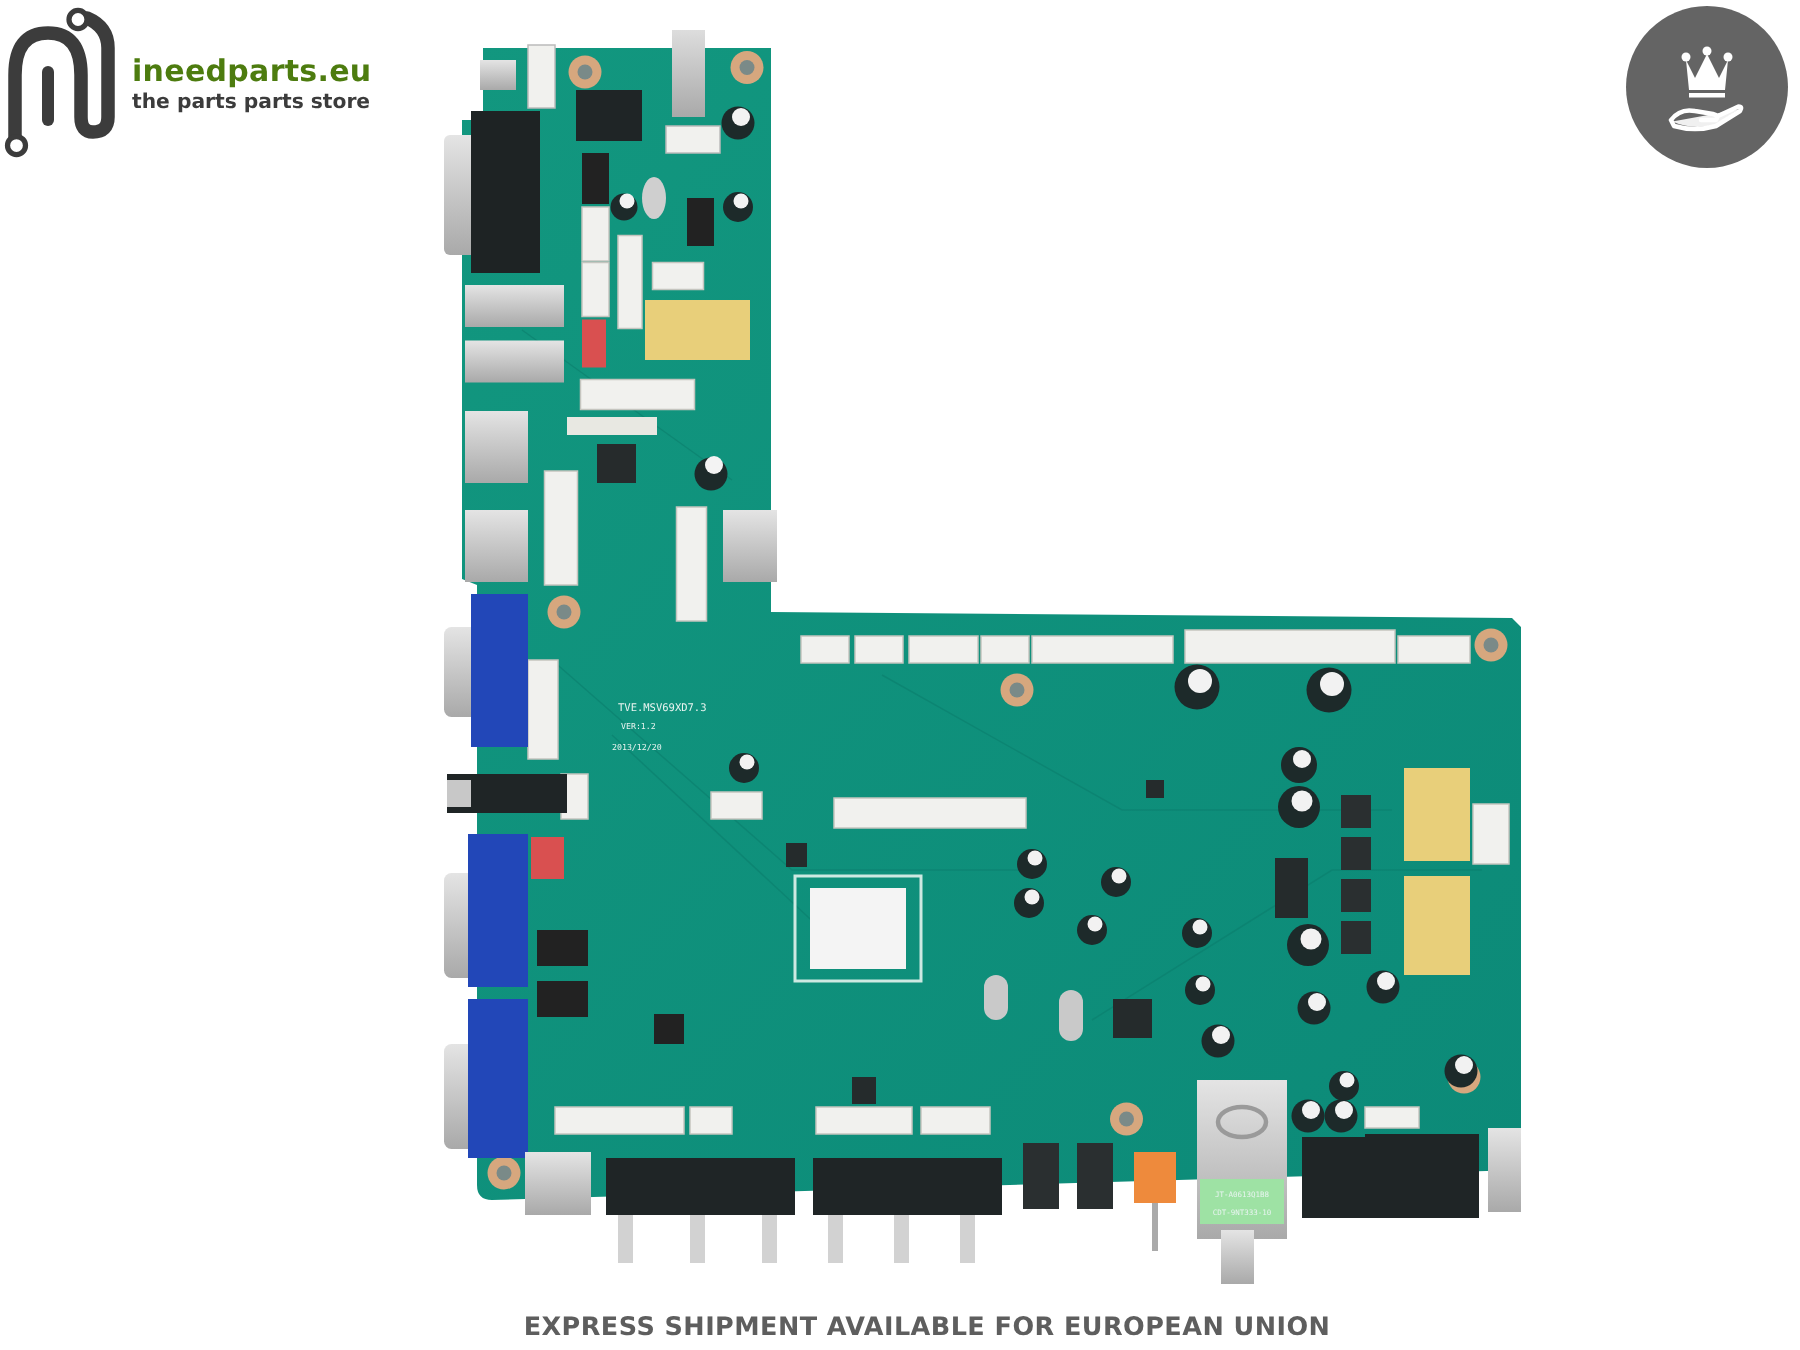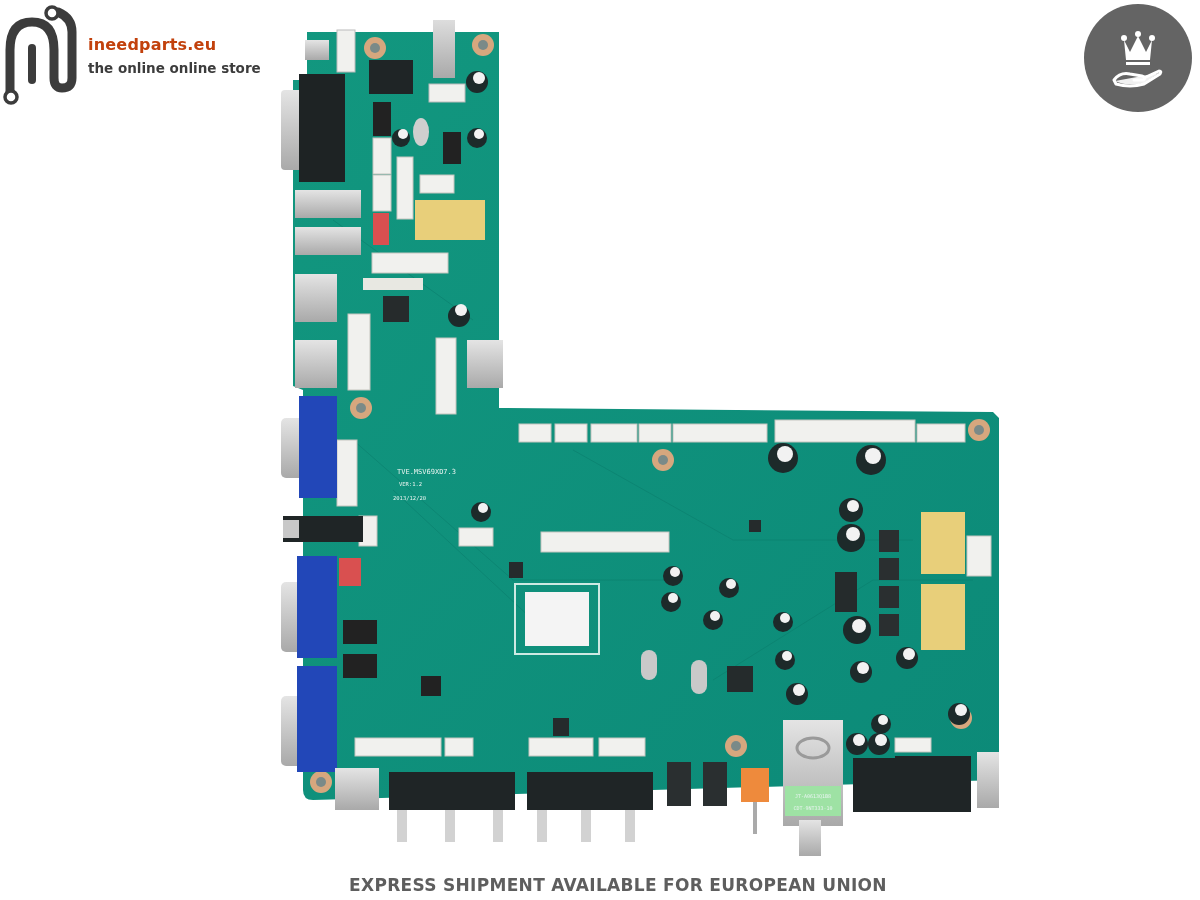--- a/index.html
+++ b/index.html
@@ -2,51 +2,51 @@
 <html><head>
 <meta charset="utf-8">
 <style>
   * { box-sizing: border-box; margin: 0; padding: 0; }
   html, body { width: 1200px; height: 900px; background: #ffffff; overflow: hidden; }
   body { position: relative; font-family: "DejaVu Sans", sans-serif; }
 
   
   .logo { position: absolute; left: 0; top: 0; width: 280px; height: 110px; }
   .logo svg { position: absolute; left: 0; top: 0; }
-  .logo-name { position: absolute; left: 88px; top: 35px; font-family: "DejaVu Sans", sans-serif; font-weight: bold; font-size: 16px; color: #c2410c; letter-spacing: 0.2px; }
+  .logo-name { position: absolute; left: 88px; top: 35px; font-family: "DejaVu Sans", sans-serif; font-weight: bold; font-size: 20px; color: #4d7c0f; letter-spacing: 0.2px; }
   .logo-tag { position: absolute; left: 88px; top: 60px; font-family: "DejaVu Sans", sans-serif; font-weight: bold; font-size: 13.5px; color: #3c3c3c; }
 
   
   .badge { position: absolute; left: 1084px; top: 4px; width: 108px; height: 108px; border-radius: 50%; background: #646464; }
   .badge svg { position: absolute; left: 0; top: 0; }
 
   
   .banner { position: absolute; left: 0; width: 1200px; top: 875px; text-align: center; font-family: "DejaVu Sans", sans-serif; font-weight: bold; font-size: 17px; color: #5e5e5e; letter-spacing: 0.3px; padding-left: 36px; }
 
   
-  .pcb-photo { position: absolute; left: 273px; top: 20px; width: 740px; height: 840px; }
+  .pcb-photo { position: absolute; left: 288px; top: 20px; width: 740px; height: 840px; }
   .pcb-photo svg { position: absolute; left: 0; top: 0; }
   .silk { font-family: "DejaVu Sans Mono", monospace; fill: #e8f4f0; }
 </style>
 </head>
 <body>
 
 <div class="logo">
   <svg width="90" height="110" viewBox="0 0 90 110">
     <g fill="none" stroke="#3c3c3c" stroke-linecap="round">
 
       <path d="M10 92 L10 50 Q10 22 32 22 Q54 22 54 50 L54 78 Q54 88 62 88 Q72 88 72 78 L72 32 Q72 18 58 12" stroke-width="9"></path>
 
       <path d="M32 48 L32 80" stroke-width="8"></path>
     </g>
     <circle cx="52" cy="13" r="6" fill="#fff" stroke="#3c3c3c" stroke-width="3.5"></circle>
     <circle cx="11" cy="97" r="6" fill="#fff" stroke="#3c3c3c" stroke-width="3.5"></circle>
   </svg>
   <div class="logo-name">ineedparts.eu</div>
-  <div class="logo-tag">the online online store</div>
+  <div class="logo-tag">the parts parts store</div>
 </div>
 
 <div class="badge">
   <svg width="108" height="108" viewBox="0 0 108 108">
 
     <path d="M40 36 L46 48 L54 32 L62 48 L68 36 L66 56 L42 56 Z" fill="#fff"></path>
     <circle cx="40" cy="34" r="3" fill="#fff"></circle>
     <circle cx="54" cy="30" r="3" fill="#fff"></circle>
     <circle cx="68" cy="34" r="3" fill="#fff"></circle>
     <rect x="42" y="58" width="24" height="3" fill="#fff"></rect>

